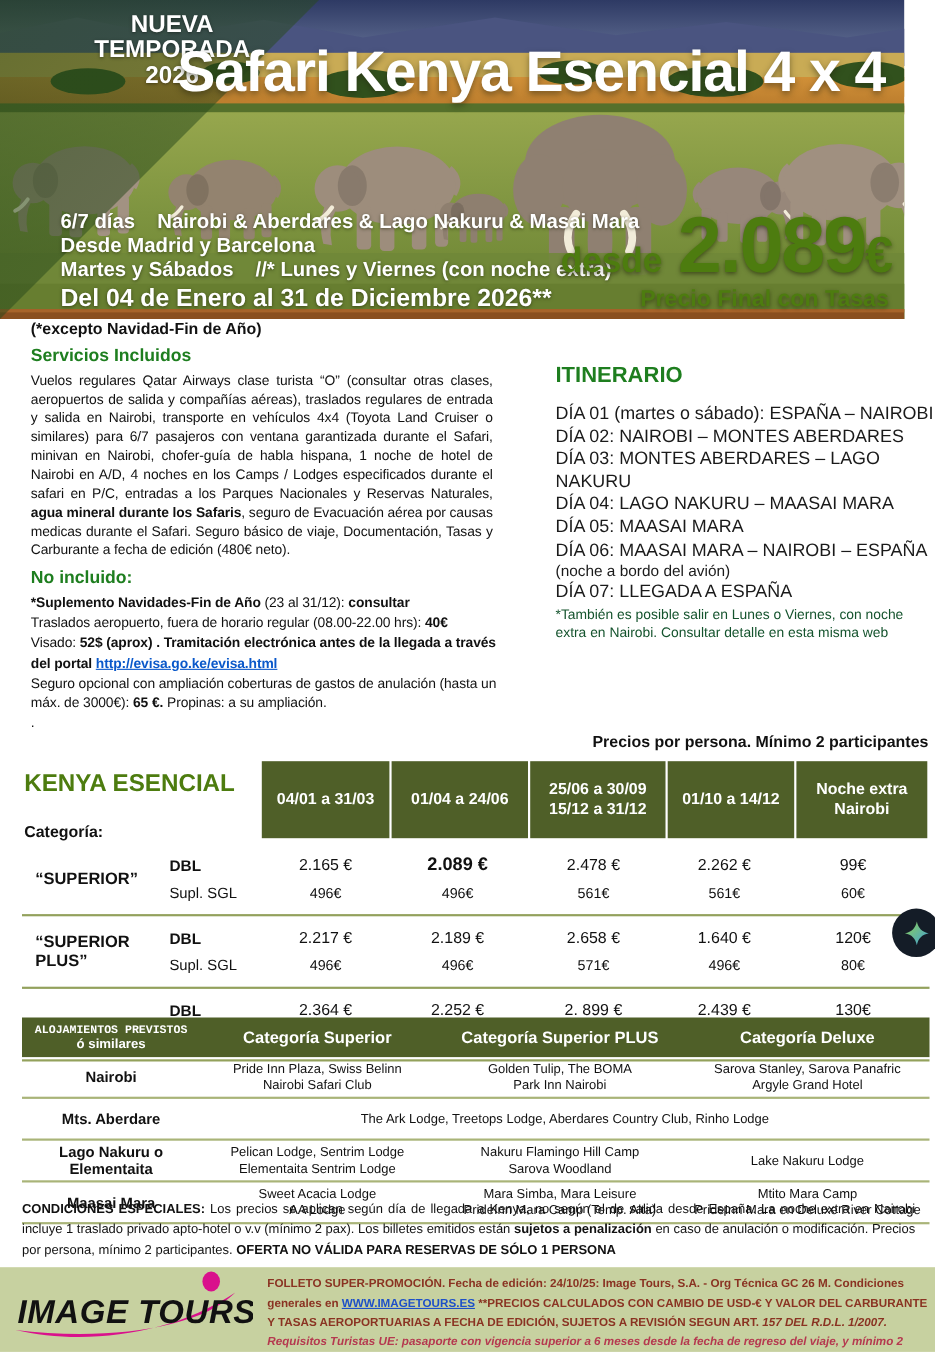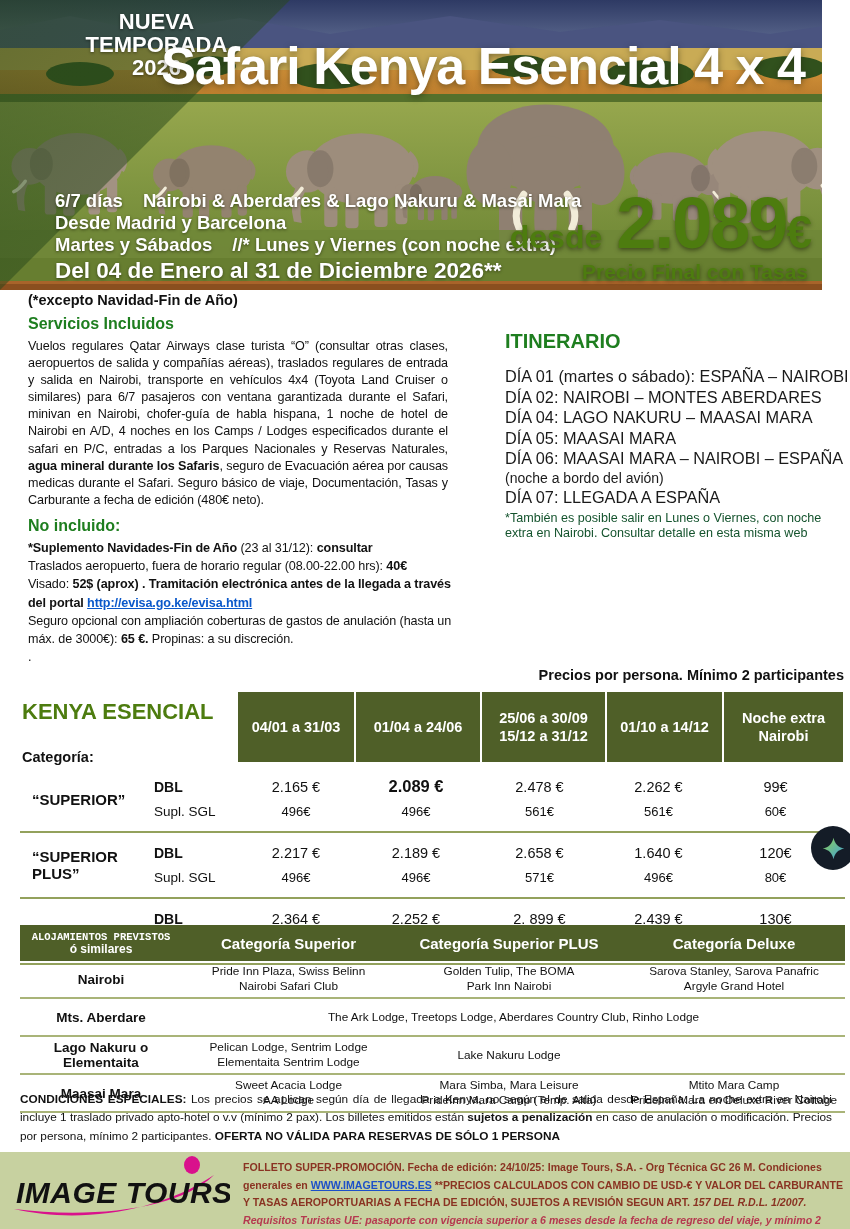--- a/index.html
+++ b/index.html
@@ -211,29 +211,30 @@
     <div>
       <b class="k">*Suplemento Navidades-Fin de Año</b><span> (23 al 31/12): </span><b class="k">consultar</b>
     </div>
     <div>
       <span>Traslados aeropuerto, fuera de horario regular (08.00-22.00 hrs): </span><b class="k">40€</b>
     </div>
     <div>
       <span>Visado: </span><b class="k">52$ (aprox) .  Tramitación electrónica antes de la llegada a través del portal </b><a href="#">http://evisa.go.ke/evisa.html</a>
     </div>
     <div>
-      <span>Seguro opcional con ampliación coberturas de gastos de anulación (hasta un máx. de 3000€): </span><b class="k">65 €.</b><span>  Propinas: a su discreción.</span>
+      <span>Seguro opcional con ampliación coberturas de gastos de anulación (hasta un máx. de 3000€): </span><b class="k">65 €.</b><span>  Propinas: a su ampliación.</span>
     </div>
     <div>.</div>
   </div>
 
   <div class="abs itin">
     <div class="green-h itin-title">ITINERARIO</div>
     <div class="itin-day">DÍA 01 (martes o sábado): ESPAÑA – NAIROBI</div>
     <div class="itin-day">DÍA 02: NAIROBI – MONTES ABERDARES</div>
+    <div class="itin-day">DÍA 03: MONTES ABERDARES – LAGO NAKURU</div>
     <div class="itin-day">DÍA 04: LAGO NAKURU – MAASAI MARA</div>
     <div class="itin-day">DÍA 05: MAASAI MARA</div>
     <div class="itin-day">DÍA 06: MAASAI MARA – NAIROBI – ESPAÑA</div>
     <div class="itin-note">(noche a bordo del avión)</div>
     <div class="itin-day">DÍA 07: LLEGADA A ESPAÑA</div>
     <div class="itin-foot">*También es posible salir en Lunes o Viernes, con noche extra en Nairobi. Consultar detalle en esta misma web</div>
   </div>
 
   <div class="abs price-note">Precios por persona. Mínimo 2 participantes</div>
   <div class="abs product">KENYA ESENCIAL</div>
@@ -318,20 +319,22 @@
     </div>
     <div class="hrow">
       <div class="hlabel pre">Mts. Aberdare</div>
       <div class="hcell hspan">The Ark Lodge, Treetops Lodge, Aberdares Country Club, Rinho Lodge</div>
     </div>
     <div class="hrow">
       <div class="hlabel pre">Lago Nakuru o
 Elementaita</div>
       <div class="hcell pre">Pelican Lodge, Sentrim Lodge
 Elementaita Sentrim Lodge</div>
+      <div class="hcell pre">Nakuru Flamingo Hill Camp
+Sarova Woodland</div>
       <div class="hcell pre">Lake Nakuru Lodge</div>
     </div>
     <div class="hrow">
       <div class="hlabel pre">Maasai Mara</div>
       <div class="hcell pre">Sweet Acacia Lodge
 AA Lodge</div>
       <div class="hcell pre">Mara Simba, Mara Leisure
 PrideInn Mara Camp (Temp. Alta)</div>
       <div class="hcell pre">Mtito Mara Camp
 PrideInn Mara en Deluxe River Cottage</div>

